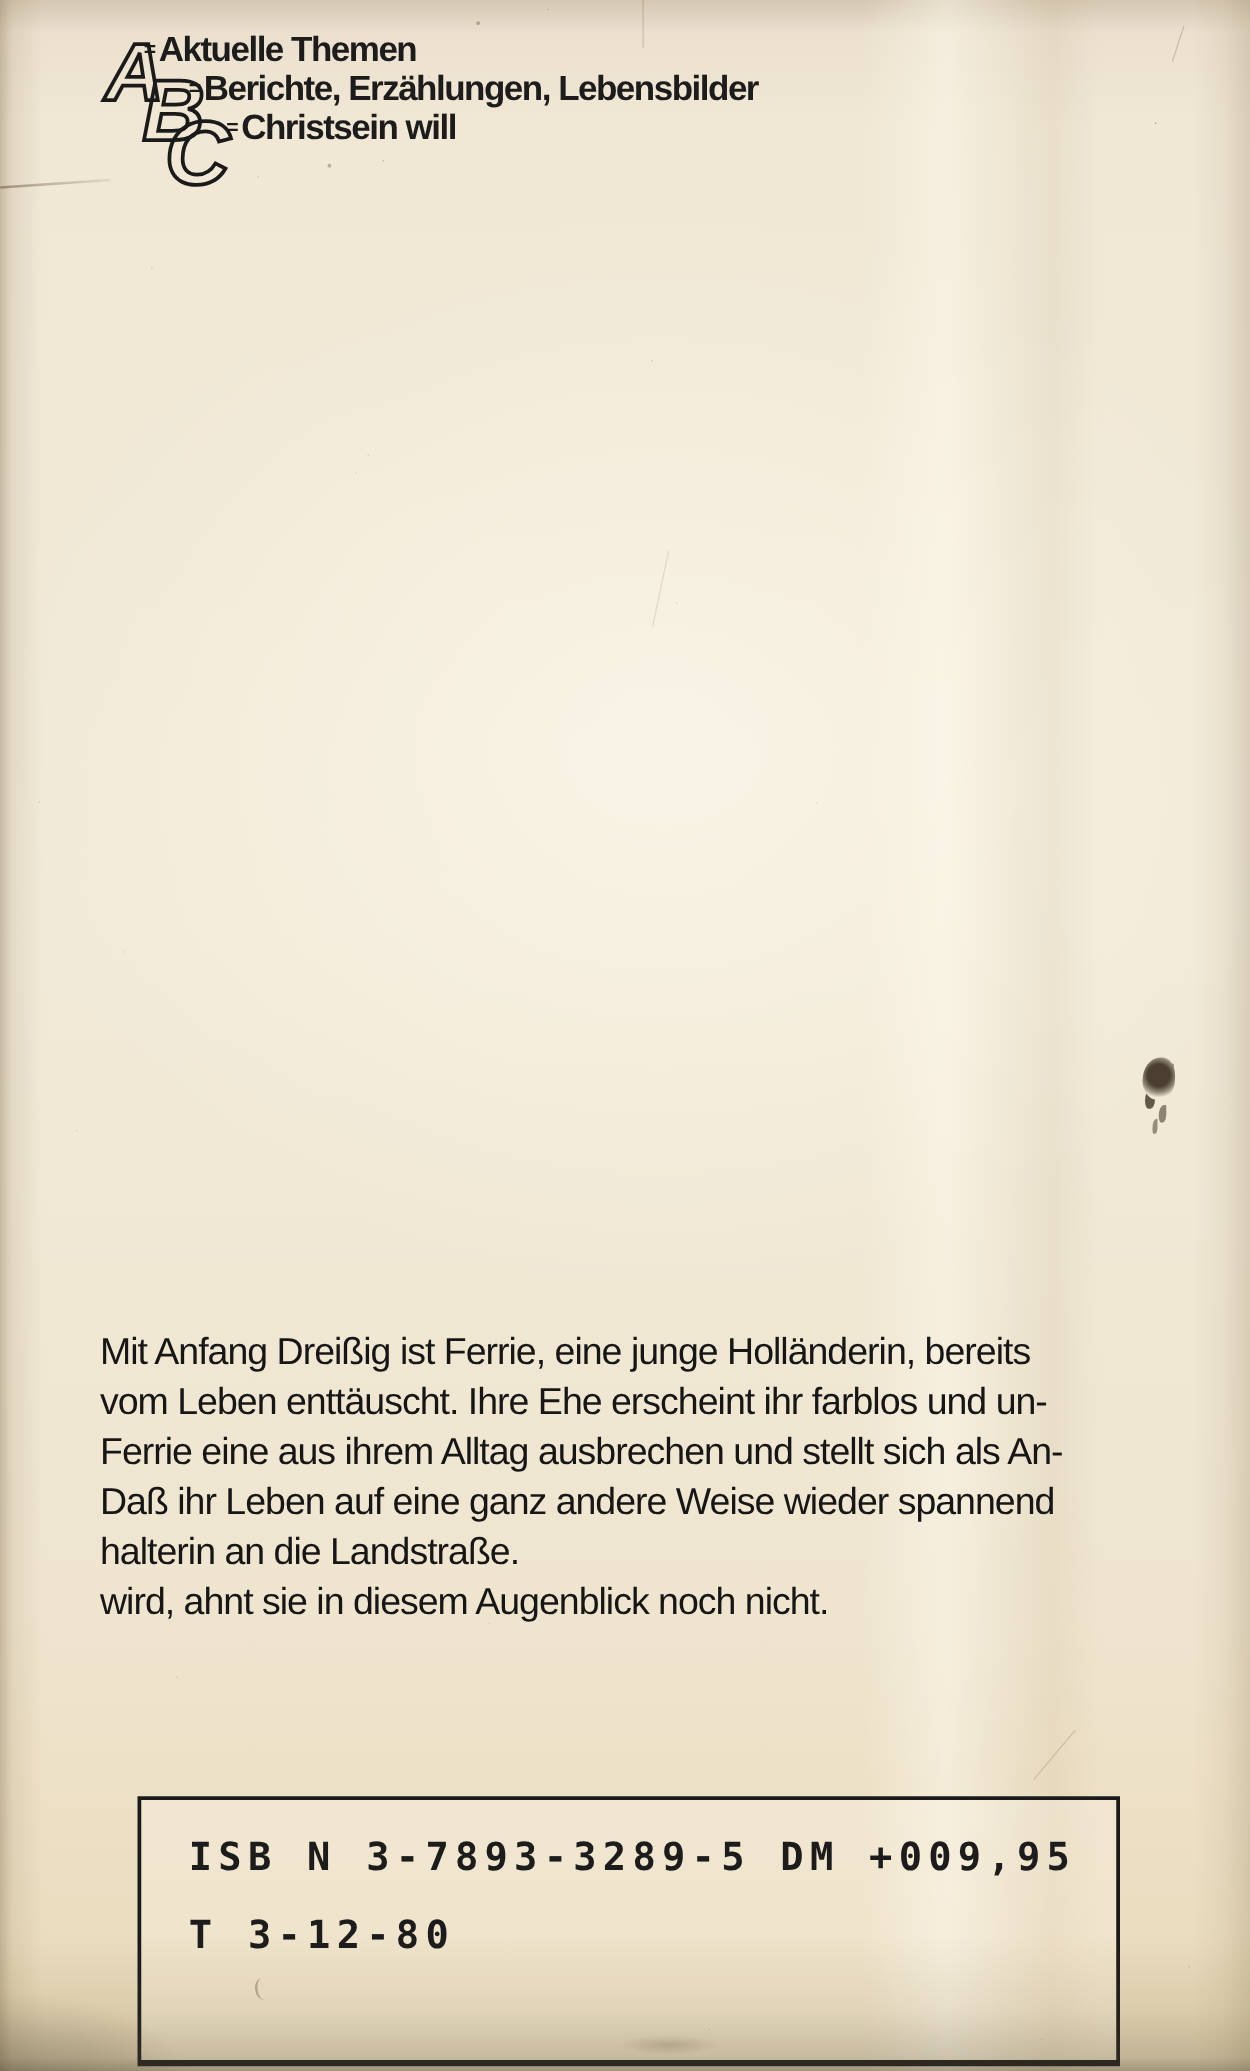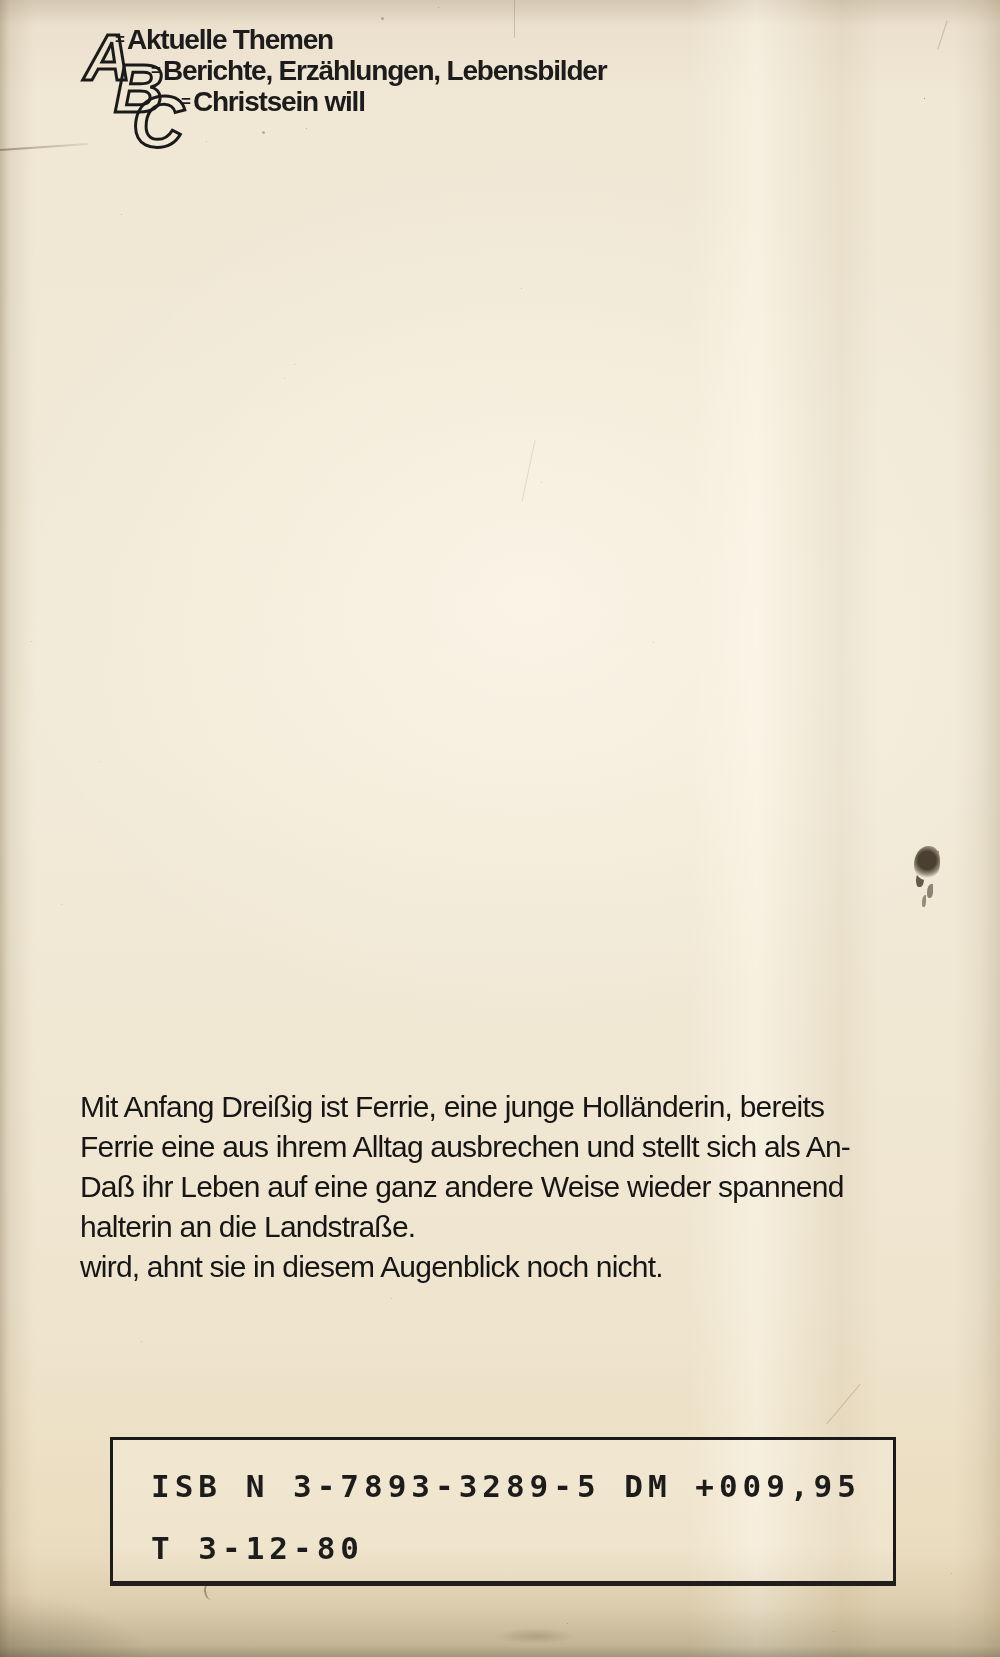--- a/index.html
+++ b/index.html
@@ -101,27 +101,27 @@
   .logo-line { position: absolute; display: flex; align-items: flex-start; white-space: nowrap; color: #1c1c1c; }
   .logo-line .eq { font-weight: bold; font-size: 17px; line-height: 17px; margin-top: 7px; letter-spacing: -1px; }
   .logo-line .lbl { font-weight: bold; font-size: 28px; line-height: 31px; letter-spacing: -1.2px; margin-left: 3px; }
   .logo-line-1 { left: 115px; top: 24px; }
   .logo-line-2 { left: 151px; top: 55px; }
   .logo-line-3 { left: 181px; top: 86px; }
 
   
   .blurb {
     position: absolute; left: 80px; top: 1062px; width: 880px;
-    color: #161616; font-size: 30px; line-height: 40px; letter-spacing: -0.8px; margin-top: 25px;
+    color: #161616; font-size: 30px; line-height: 40px; letter-spacing: -0.8px;
   }
   .blurb-line { white-space: nowrap; }
 
   
   .isbn-box {
-    position: absolute; left: 110px; top: 1437px; width: 786px; height: 149px;
+    position: absolute; left: 110px; top: 1437px; width: 786px; height: 216px;
     box-sizing: border-box;
     border: 3px solid #1a1a1a; border-bottom-width: 5px;
     background: rgba(255,252,242,0.25);
   }
   .isbn-line {
     position: absolute; left: 38px;
     font-family: "DejaVu Sans Mono", monospace;
     font-weight: bold; font-size: 31px; line-height: 36px;
     letter-spacing: 5px; color: #1c1c1c; white-space: nowrap;
   }
@@ -161,20 +161,21 @@
       <span class="lbl">Berichte, Erzählungen, Lebensbilder</span>
     </div>
     <div class="logo-line logo-line-3">
       <span class="eq">=</span>
       <span class="lbl">Christsein will</span>
     </div>
   </div>
 
   <div class="blurb">
     <div class="blurb-line">Mit Anfang Dreißig ist Ferrie, eine junge Holländerin, bereits</div>
+    <div class="blurb-line">vom Leben enttäuscht. Ihre Ehe erscheint ihr farblos und un-</div>
     <div class="blurb-line">Ferrie eine aus ihrem Alltag ausbrechen und stellt sich als An-</div>
     <div class="blurb-line">Daß ihr Leben auf eine ganz andere Weise wieder spannend</div>
     <div class="blurb-line">halterin an die Landstraße.</div>
     <div class="blurb-line">wird, ahnt sie in diesem Augenblick noch nicht.</div>
   </div>
 
   <div class="isbn-box">
     <div class="isbn-line isbn-line-1">ISB N 3-7893-3289-5 DM +009,95</div>
     <div class="isbn-line isbn-line-2">T 3-12-80</div>
   </div>

